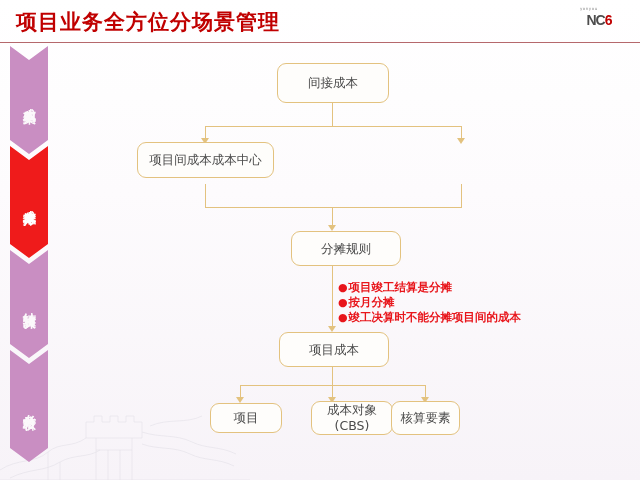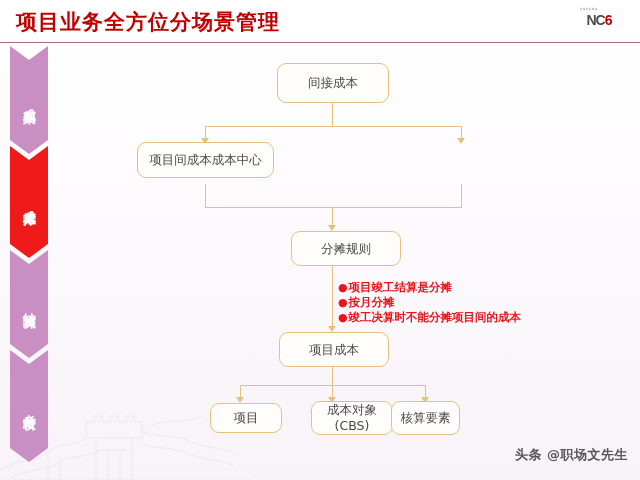--- a/index.html
+++ b/index.html
@@ -208,15 +208,14 @@
   </div>
   <div class="box" style="left:291px;top:401px;width:82px;height:34px;flex-direction:column;margin-left:20px;">
     <span>成本对象</span>
     <span>(CBS)</span>
   </div>
   <div class="box" style="left:391px;top:401px;width:69px;height:34px;flex-direction:row;">
     <span>核算</span>
     <span>要素</span>
   </div>
 
-  <div class="wm">头条 @职场文先生</div>
 
 </div>
 
 </body></html>

